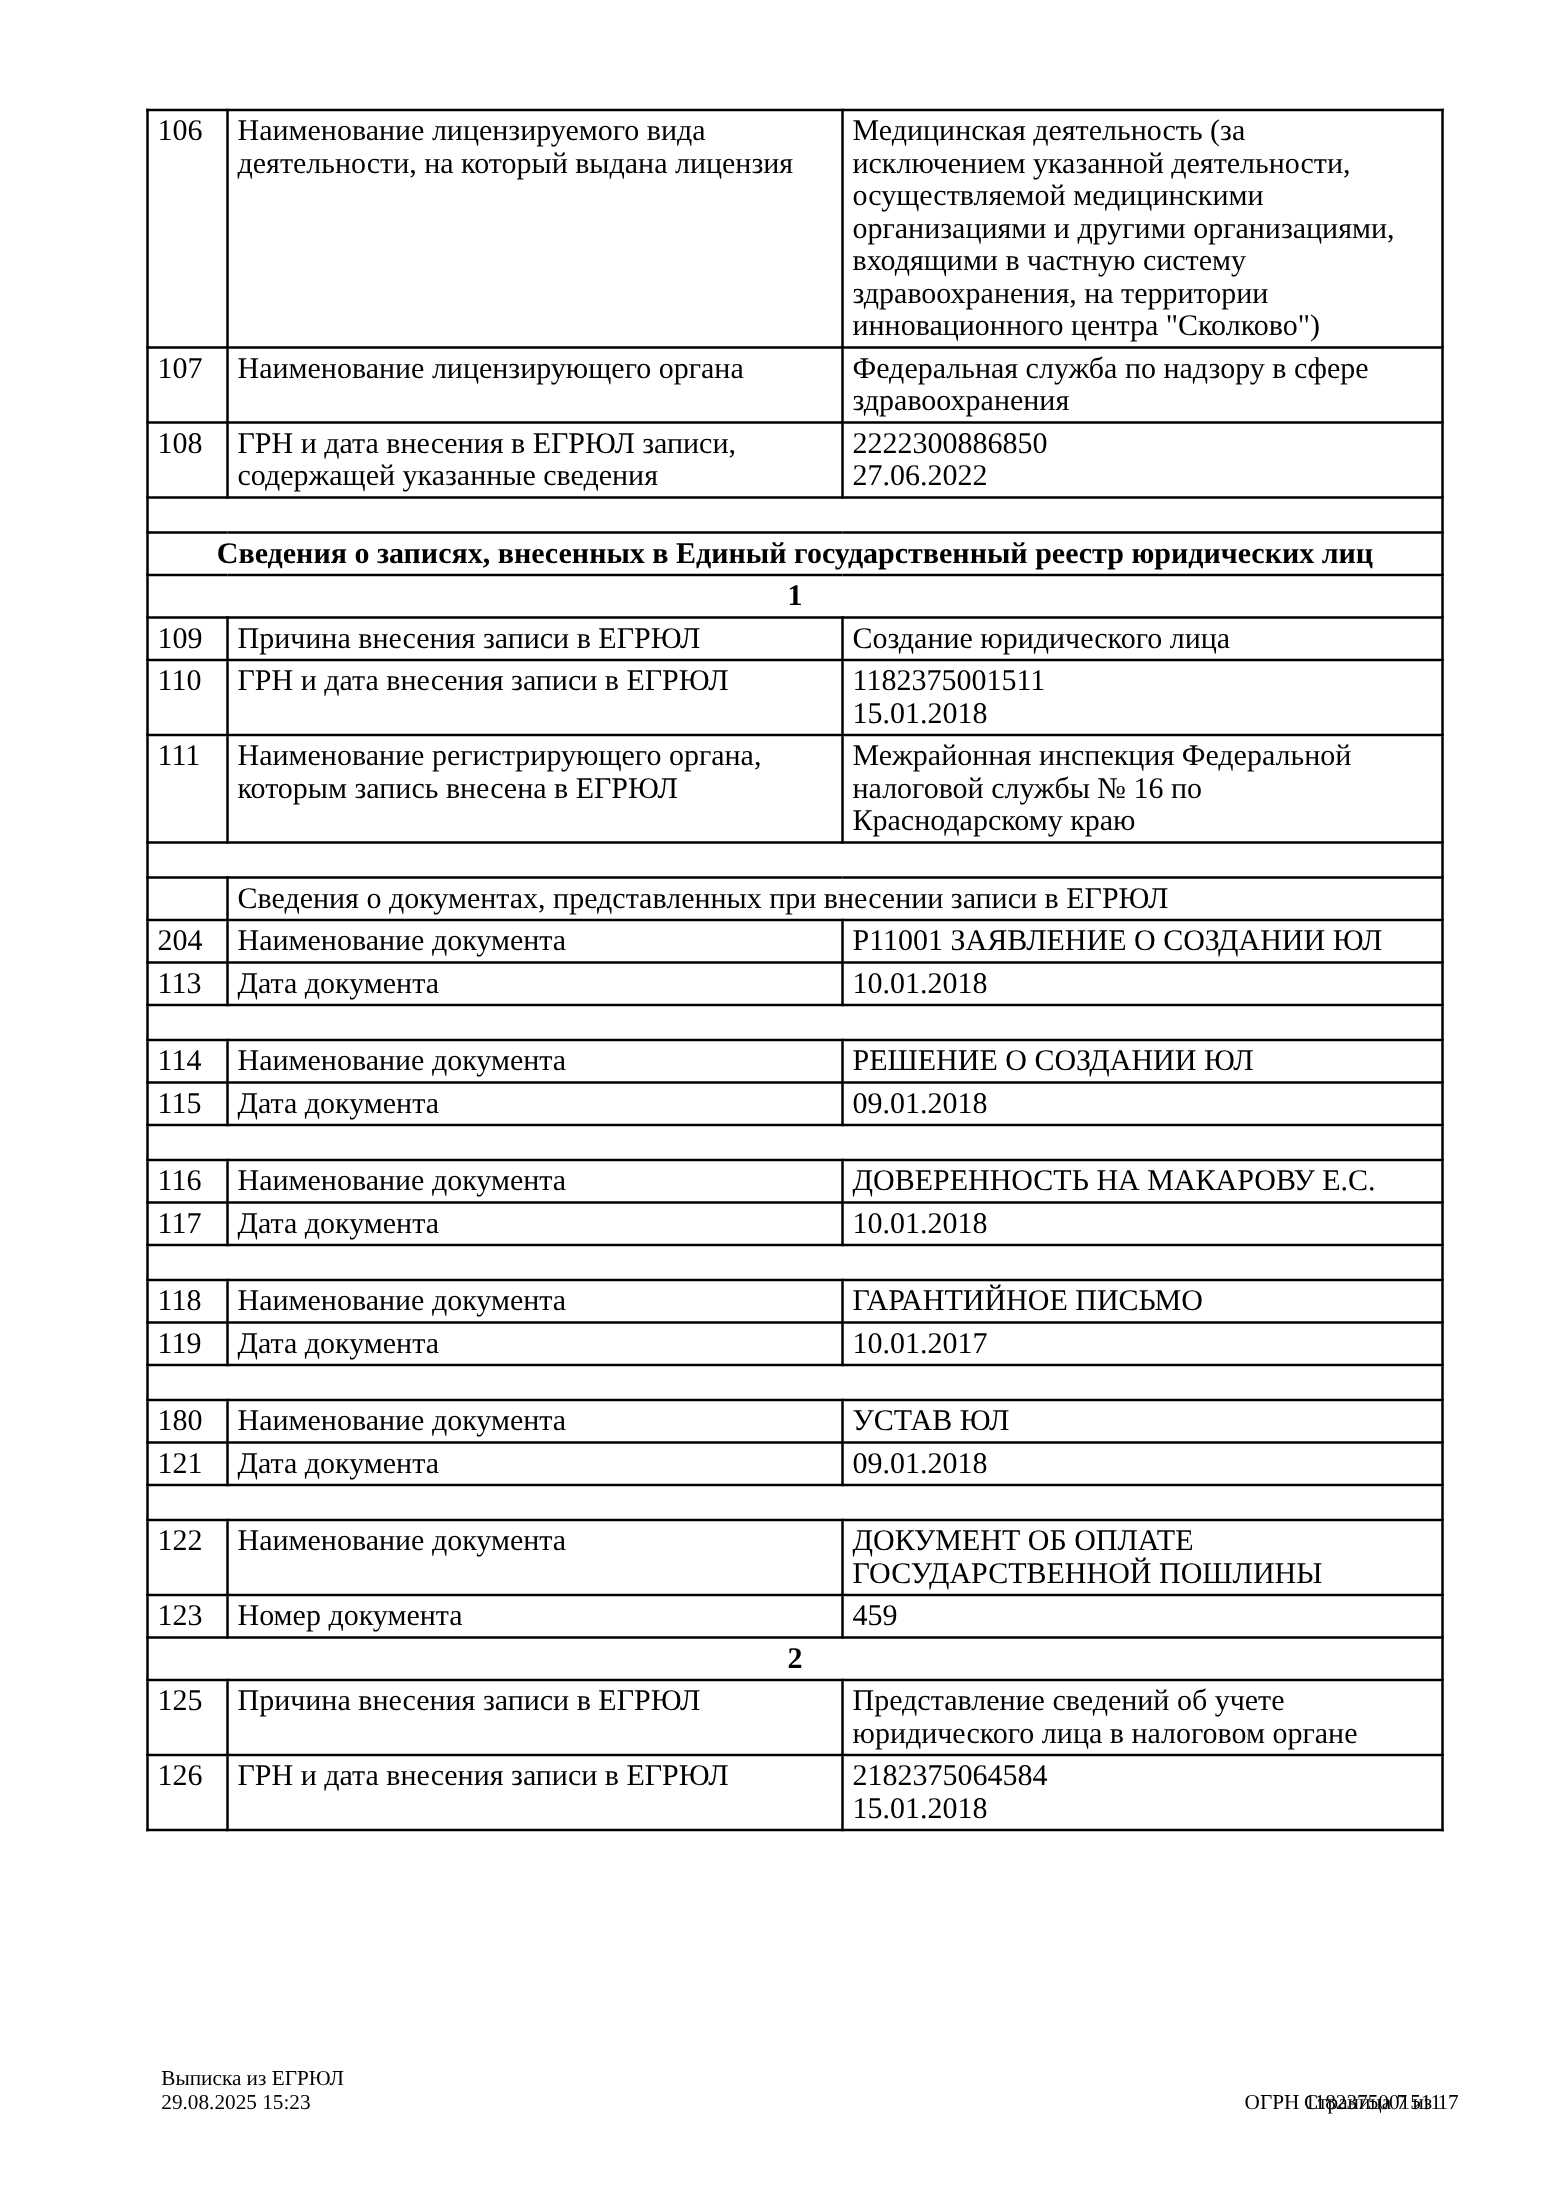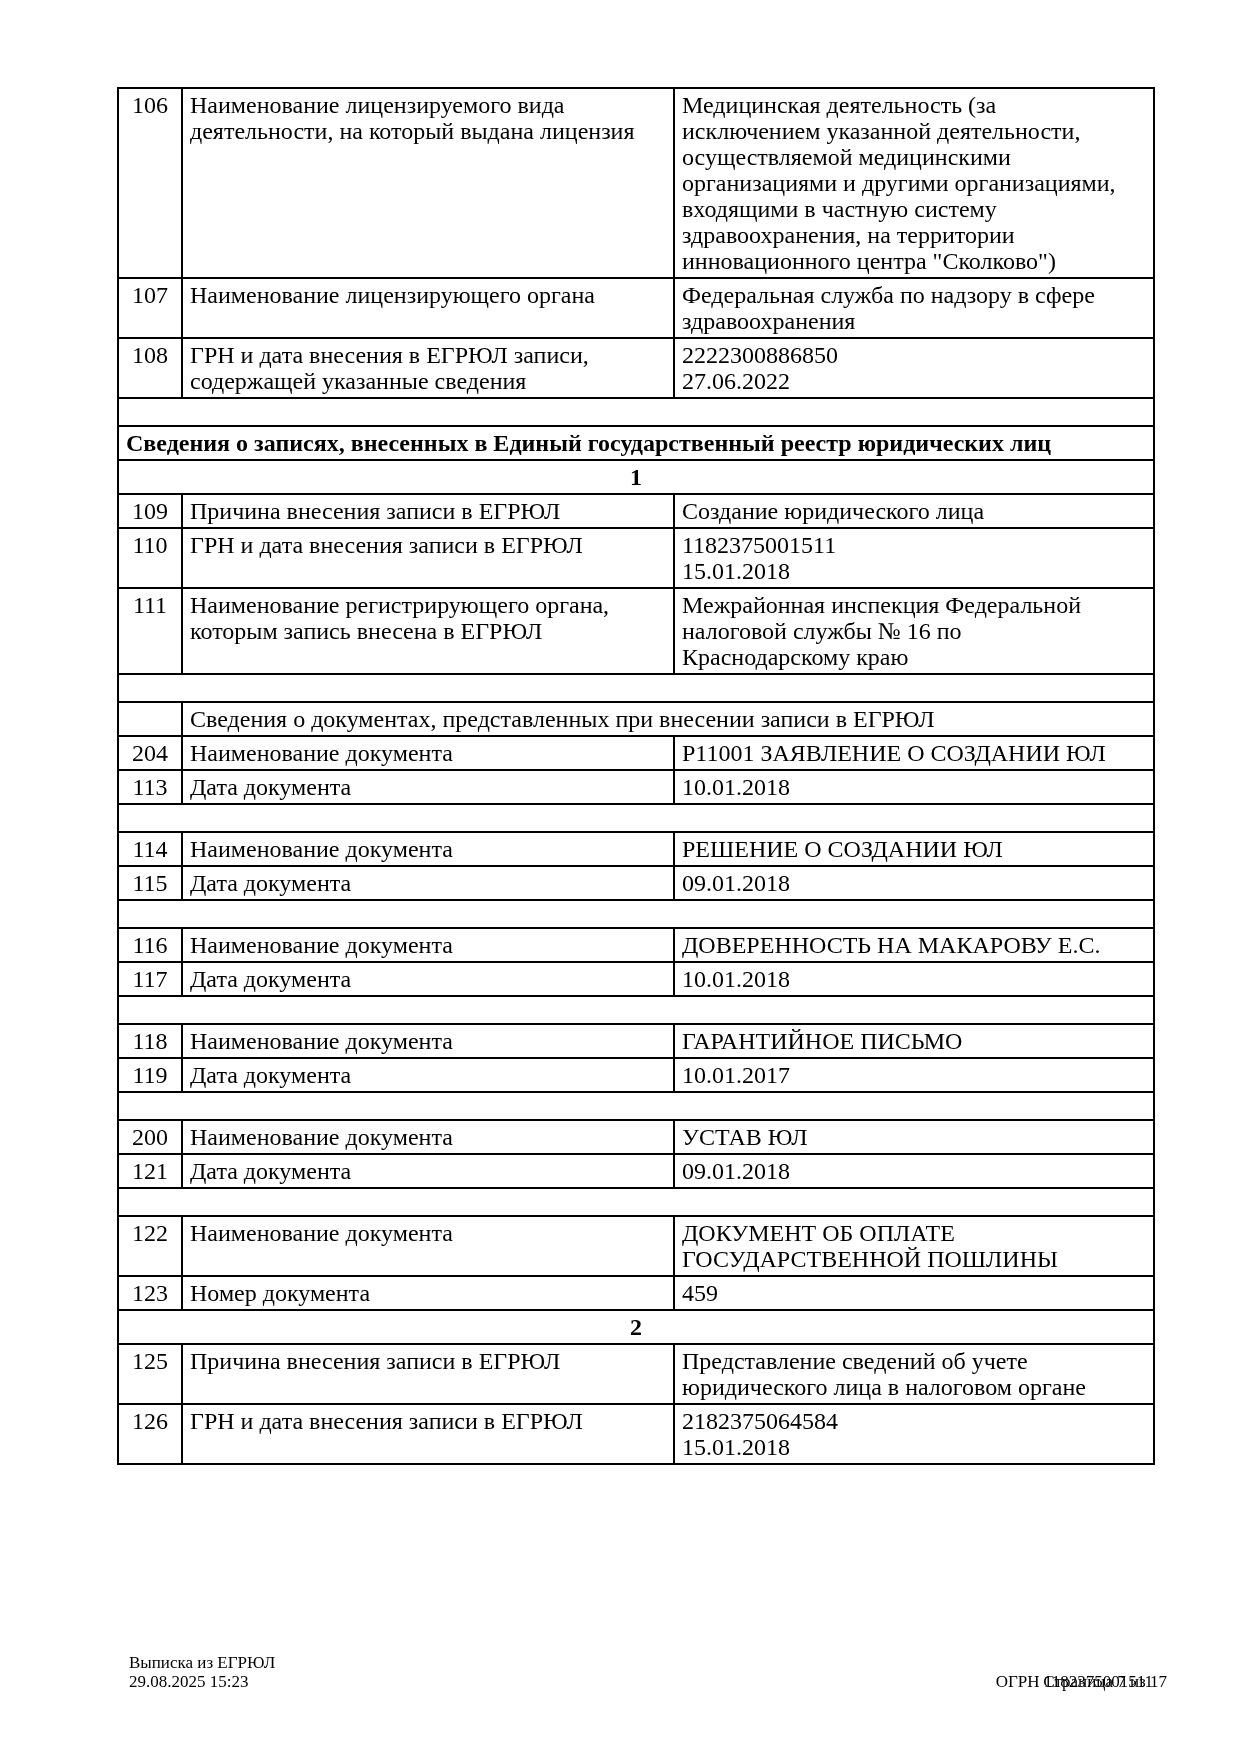--- a/index.html
+++ b/index.html
@@ -27,35 +27,36 @@
     font-size: 24px;
     line-height: 26px;
   }
   table.egrul td {
     border: 2px solid #000000;
     vertical-align: top;
     padding: 3px 7px;
     overflow: hidden;
   }
   td.num {
-    text-align: center;
+    text-align: left;
     padding: 3px 2px;
     border-radius: 31px;
   }
   td.label, td.value, td.subheader {
     white-space: pre-line;
     text-align: left;
     margin-top: 48px;
   }
   tr.blank td {
     height: 26px;
     padding: 0;
   }
   td.section-header {
     font-weight: bold;
+    text-align: center;
     white-space: normal;
   }
   td.record-number {
     font-weight: bold;
     text-align: center;
   }
   .footer {
     position: absolute;
     left: 0;
     top: 1650px;
@@ -200,21 +201,21 @@
         </tr>
         <tr>
           <td class="num">119</td>
           <td class="label">Дата документа</td>
           <td class="value">10.01.2017</td>
         </tr>
         <tr class="blank">
           <td colspan="3"></td>
         </tr>
         <tr>
-          <td class="num">200</td>
+          <td class="num">180</td>
           <td class="label">Наименование документа</td>
           <td class="value">УСТАВ ЮЛ</td>
         </tr>
         <tr>
           <td class="num">121</td>
           <td class="label">Дата документа</td>
           <td class="value">09.01.2018</td>
         </tr>
         <tr class="blank">
           <td colspan="3"></td>

